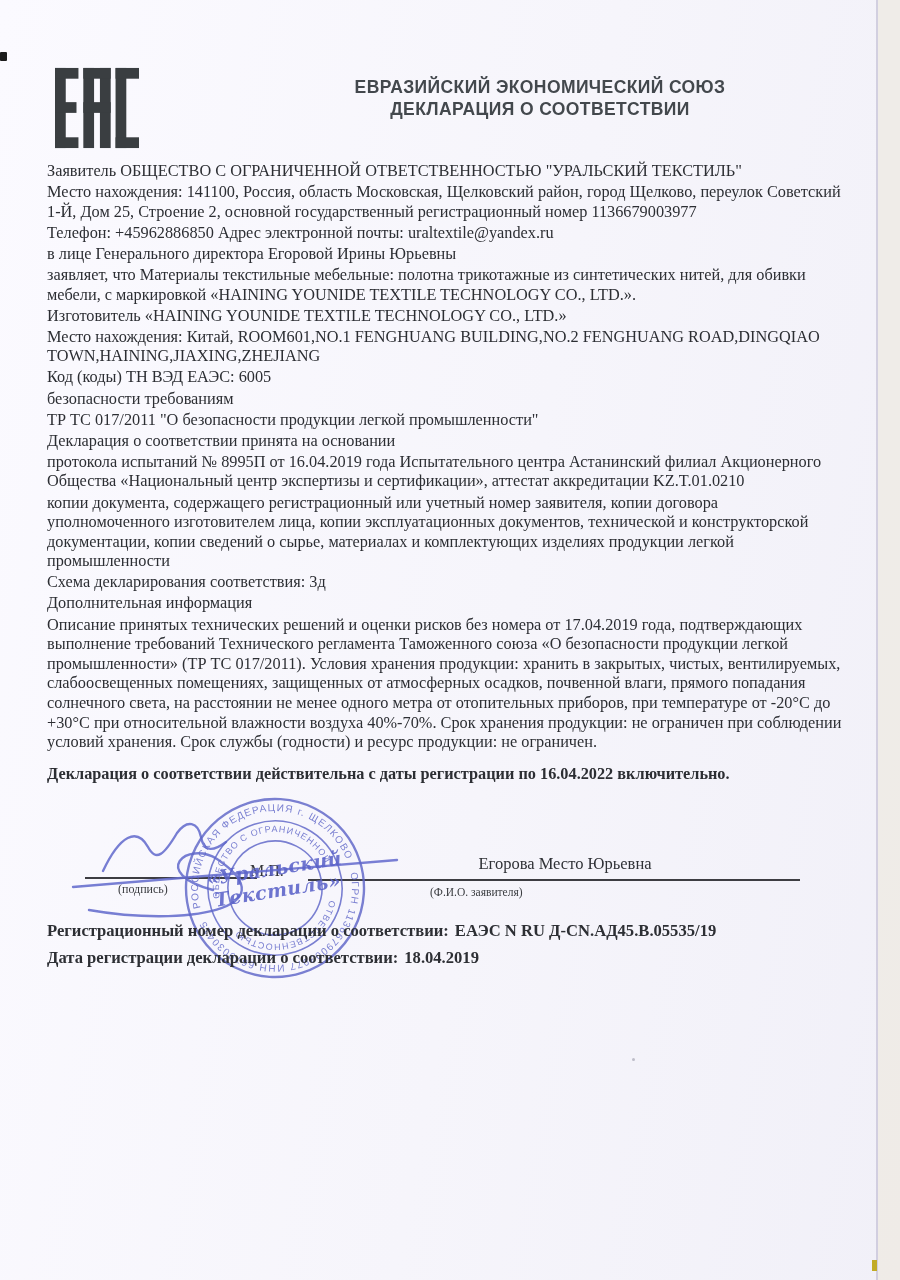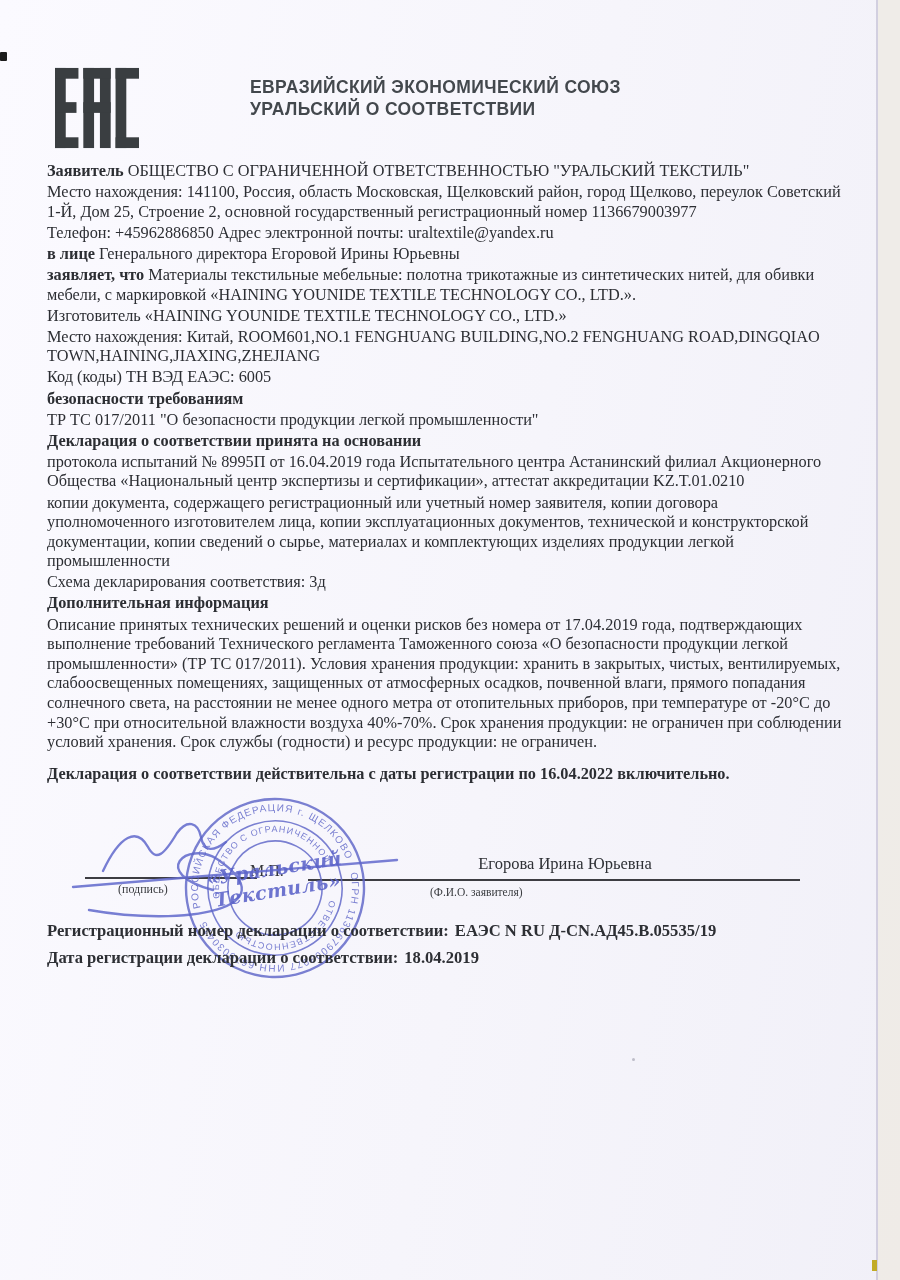--- a/index.html
+++ b/index.html
@@ -11,29 +11,29 @@
   
   .right-strip{position:absolute;top:0;left:878px;width:22px;height:1280px;background:#eeeae1;opacity:.75;}
   .edge-line{position:absolute;top:0;left:876px;width:2px;height:1280px;background:#c9c6da;opacity:.8;}
   .corner-mark{position:absolute;left:0;top:52px;width:7px;height:9px;background:#1c1c1c;border-radius:1px;}
   .speck-yellow{position:absolute;left:872px;top:1260px;width:5px;height:11px;background:#c2ab26;}
   .speck{position:absolute;width:3px;height:3px;border-radius:50%;background:#9a99a8;opacity:.6;}
 
   
   .eac-logo{position:absolute;left:55px;top:66px;}
   .header-title{
-    position:absolute;left:250px;top:76px;width:580px;text-align:left;
+    position:absolute;left:250px;top:76px;width:580px;text-align:center;
     font-family:"Liberation Sans",sans-serif;font-weight:700;font-size:17.5px;
     line-height:22px;color:#43484d;letter-spacing:.4px;
   }
 
   
   .body{position:absolute;left:47px;top:161px;width:796px;font-size:16.3px;line-height:19.6px;}
   .body p{margin:0 0 1.5px 0;}
-  .lead{font-weight:700;}
+  .lead{font-weight:400;}
   .validity{margin-top:12px !important;font-weight:700;}
 
   
   .sig-line{position:absolute;height:2px;background:#3d3d42;}
   .line-left{left:85px;top:877px;width:172px;}
   .line-right{left:308px;top:879px;width:492px;}
   .caption{position:absolute;font-size:12px;color:#3a3c40;text-align:left;}
   .cap-podpis{left:118px;top:882px;width:100px;}
   .cap-fio{left:430px;top:886px;width:270px;font-size:11.5px;}
   .mp{position:absolute;left:250px;top:862px;font-size:16px;color:#34363a;}
@@ -78,21 +78,21 @@
       <rect x="29" y="35" width="28" height="11"></rect>
 
       <rect x="62" y="0" width="11" height="82"></rect>
       <rect x="62" y="0" width="24" height="11"></rect>
       <rect x="62" y="71" width="24" height="11"></rect>
     </g>
   </svg>
 
   <div class="header-title">
     <div>ЕВРАЗИЙСКИЙ ЭКОНОМИЧЕСКИЙ СОЮЗ</div>
-    <div>УРАЛЬСКИЙ О СООТВЕТСТВИИ</div>
+    <div>ДЕКЛАРАЦИЯ О СООТВЕТСТВИИ</div>
   </div>
 
   <div class="body">
     <p><span class="lead">Заявитель</span><span> ОБЩЕСТВО С ОГРАНИЧЕННОЙ ОТВЕТСТВЕННОСТЬЮ "УРАЛЬСКИЙ ТЕКСТИЛЬ"</span></p>
     <p><span class="lead"></span><span>Место нахождения: 141100, Россия, область Московская, Щелковский район, город Щелково, переулок Советский 1-Й, Дом 25, Строение 2, основной государственный регистрационный номер 1136679003977</span></p>
     <p><span class="lead"></span><span>Телефон: +45962886850 Адрес электронной почты: uraltextile@yandex.ru</span></p>
     <p><span class="lead">в лице</span><span> Генерального директора Егоровой Ирины Юрьевны</span></p>
     <p><span class="lead">заявляет, что</span><span> Материалы текстильные мебельные: полотна трикотажные из синтетических нитей, для обивки мебели, с маркировкой «HAINING YOUNIDE TEXTILE TECHNOLOGY CO., LTD.».</span></p>
     <p><span class="lead"></span><span>Изготовитель «HAINING YOUNIDE TEXTILE TECHNOLOGY CO., LTD.»</span></p>
     <p><span class="lead"></span><span>Место нахождения: Китай, ROOM601,NO.1 FENGHUANG BUILDING,NO.2 FENGHUANG ROAD,DINGQIAO TOWN,HAINING,JIAXING,ZHEJIANG</span></p>
@@ -104,21 +104,21 @@
     <p><span class="lead"></span><span>копии документа, содержащего регистрационный или учетный номер заявителя, копии договора уполномоченного изготовителем лица, копии эксплуатационных документов, технической и конструкторской документации, копии сведений о сырье, материалах и комплектующих изделиях продукции легкой промышленности</span></p>
     <p><span class="lead"></span><span>Схема декларирования соответствия: 3д</span></p>
     <p><span class="lead">Дополнительная информация</span><span></span></p>
     <p><span class="lead"></span><span>Описание принятых технических решений и оценки рисков без номера от 17.04.2019 года, подтверждающих выполнение требований Технического регламента Таможенного союза «О безопасности продукции легкой промышленности» (ТР ТС 017/2011). Условия хранения продукции: хранить в закрытых, чистых, вентилируемых, слабоосвещенных помещениях, защищенных от атмосферных осадков, почвенной влаги, прямого попадания солнечного света, на расстоянии не менее одного метра от отопительных приборов, при температуре от -20°С до +30°С при относительной влажности воздуха 40%-70%. Срок хранения продукции: не ограничен при соблюдении условий хранения. Срок службы (годности) и ресурс продукции: не ограничен.</span></p>
     <p class="validity">Декларация о соответствии действительна с даты регистрации по 16.04.2022 включительно.</p>
   </div>
 
   <div class="sig-line line-left"></div>
   <div class="caption cap-podpis">(подпись)</div>
   <div class="mp">М.П.</div>
-  <div class="fio-name">Егорова Ирина Юрьевна</div>
+  <div class="fio-name">Егорова Место Юрьевна</div>
   <div class="sig-line line-right"></div>
   <div class="caption cap-fio">(Ф.И.О. заявителя)</div>
 
   <svg class="sig-svg" width="340" height="108" viewBox="0 0 340 108">
     <g fill="none" stroke="#6a71cf" stroke-width="2.4" stroke-linecap="round" opacity="0.9">
       <path d="M 38 58 C 55 22, 72 14, 83 34 C 91 49, 99 42, 112 20 C 122 6, 133 9, 136 24 C 139 40, 149 38, 161 29"></path>
       <path d="M 8 74 C 90 68, 200 58, 332 47"></path>
       <path d="M 24 97 C 120 114, 226 96, 152 46 C 122 27, 84 60, 148 77"></path>
     </g>
   </svg>

